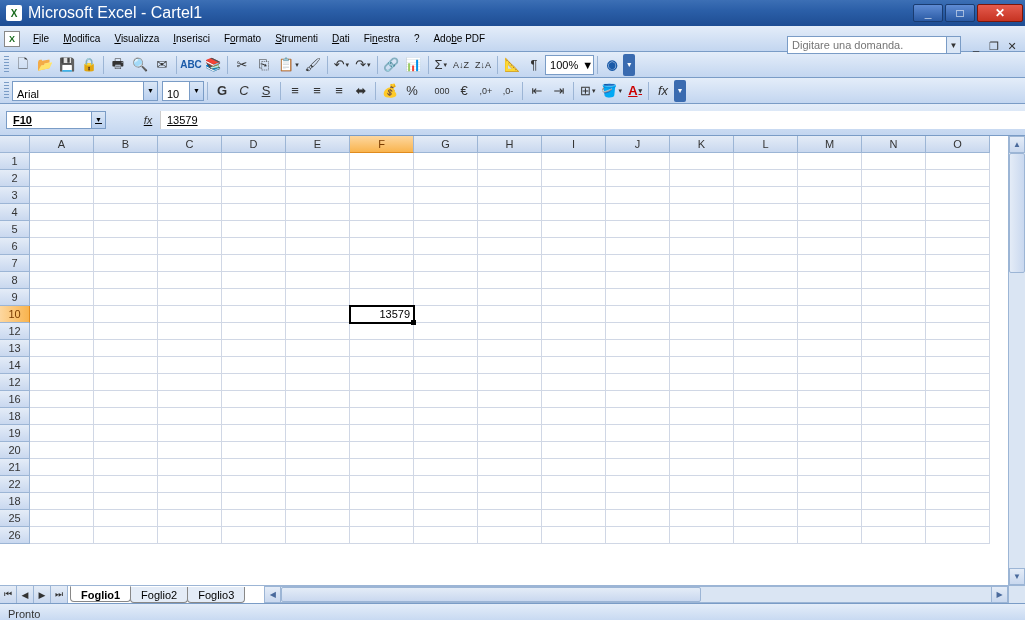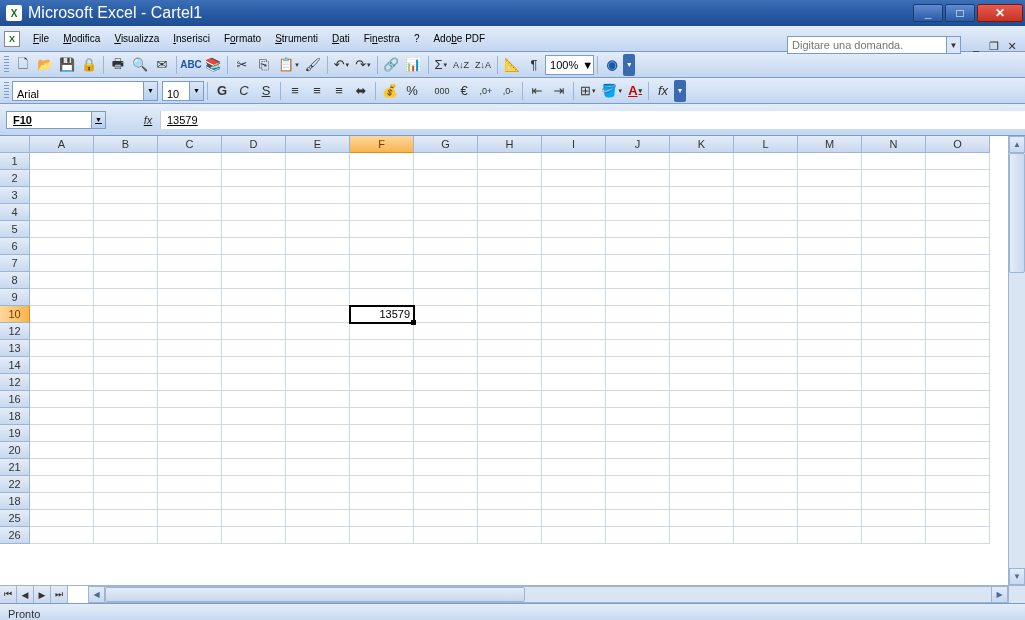--- a/index.html
+++ b/index.html
@@ -652,20 +652,25 @@
   </div>
 </div>
 
 <div class="sheet-bar">
   <div class="nav-btns">
     <div class="nav-btn">⏮</div>
     <div class="nav-btn">◀</div>
     <div class="nav-btn">▶</div>
     <div class="nav-btn">⏭</div>
   </div>
+  <div class="tabs">
+    <div class="tab active">Foglio1</div>
+    <div class="tab">Foglio2</div>
+    <div class="tab">Foglio3</div>
+  </div>
   <div class="hscroll-area">
     <div class="sbtn">◀</div>
     <div class="track">
         <div class="thumb"></div>
       </div>
     <div class="sbtn">▶</div>
   </div>
   <div class="corner-box"></div>
 </div>
 

